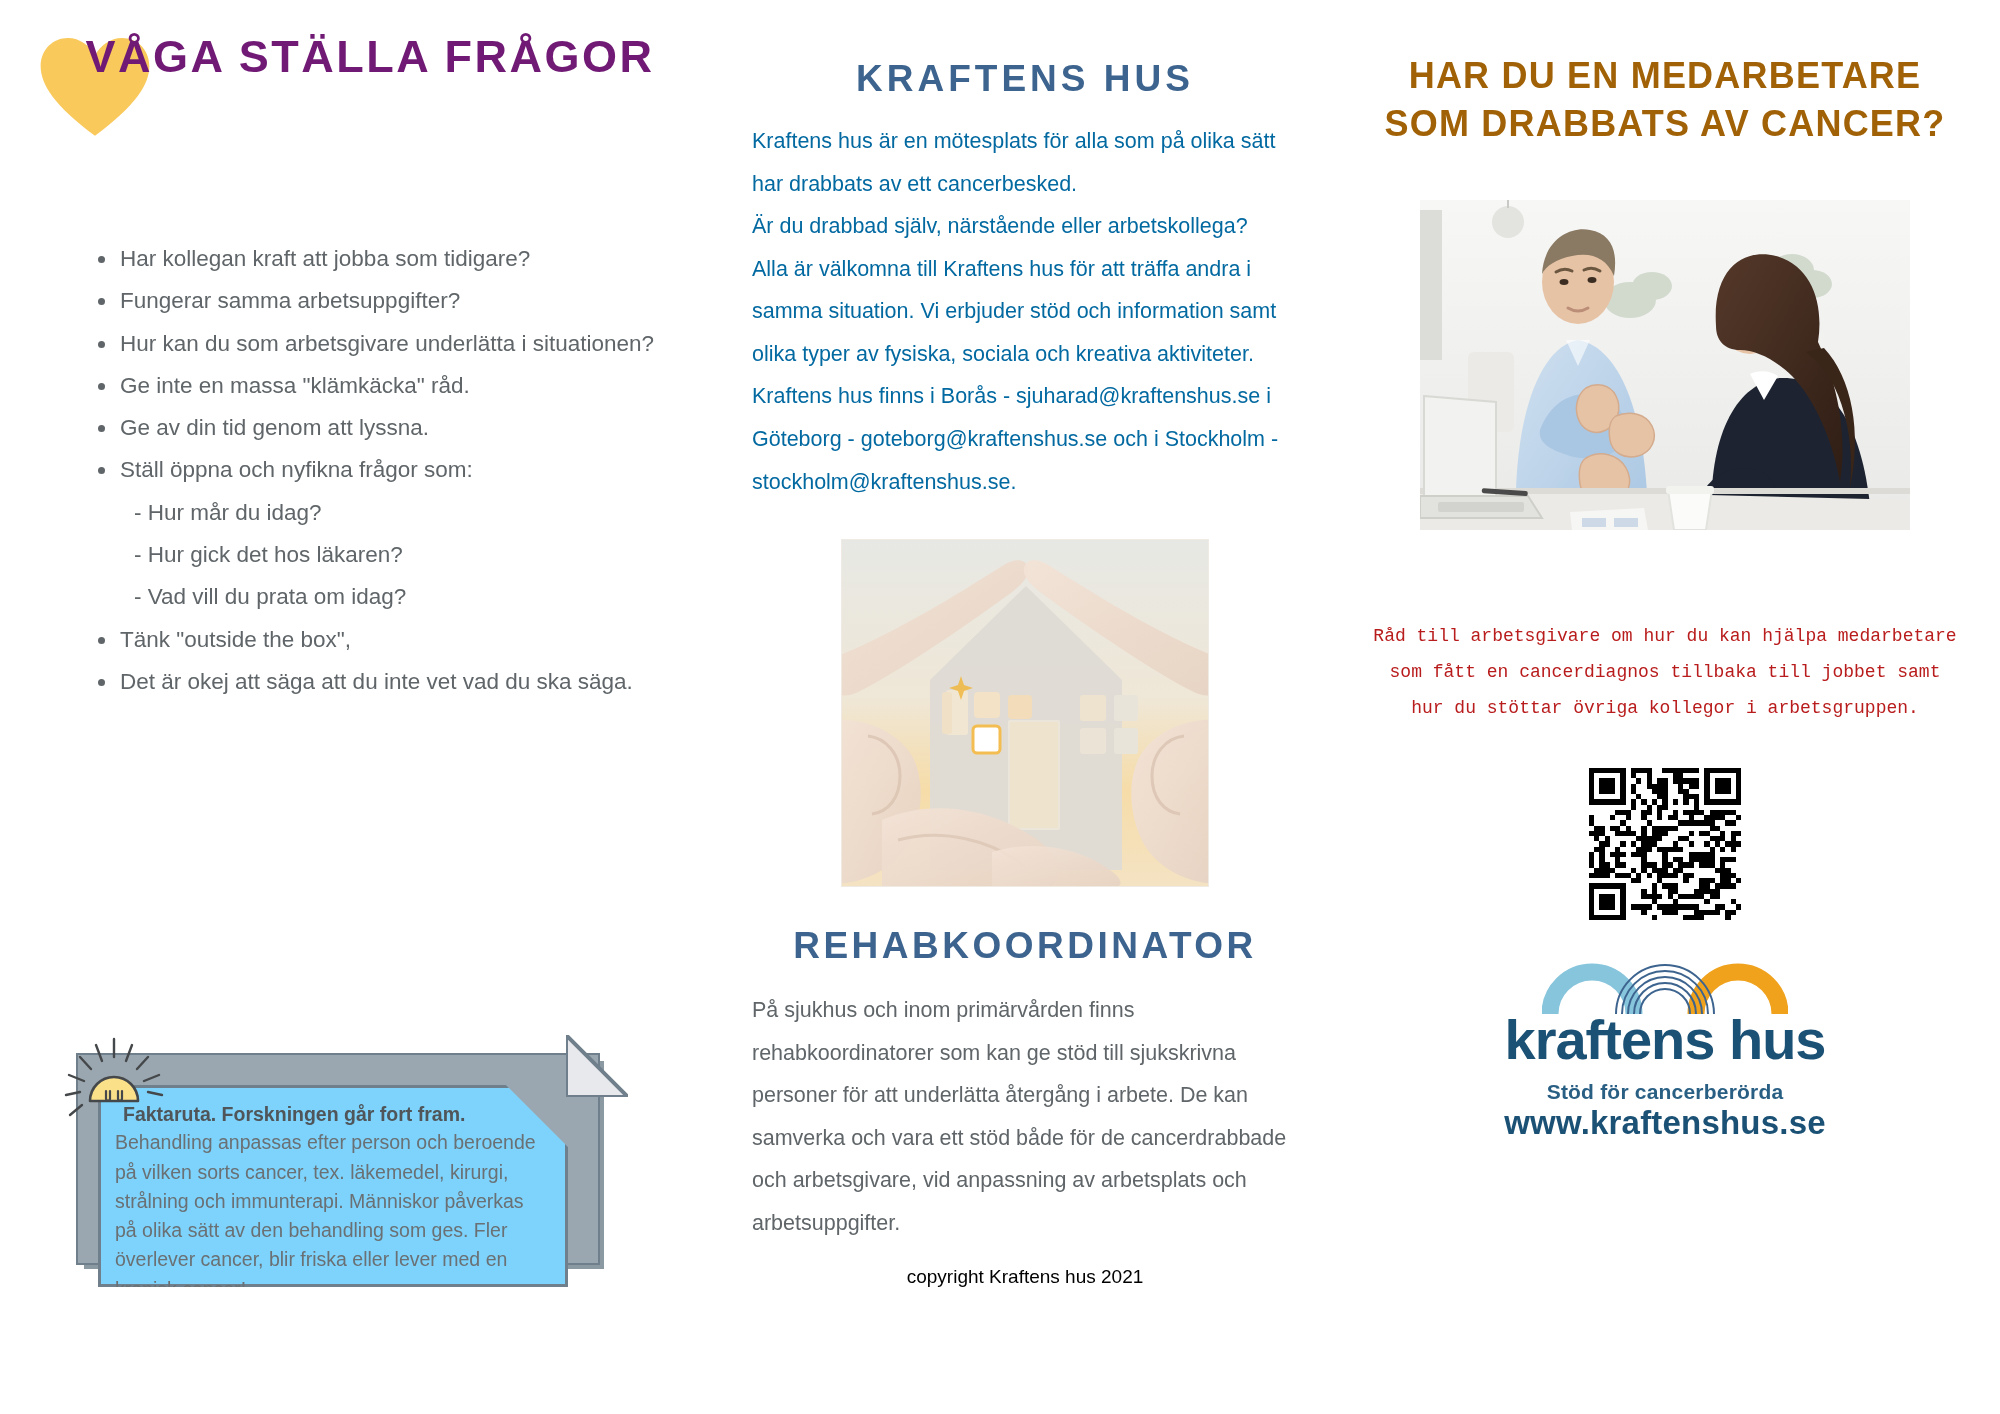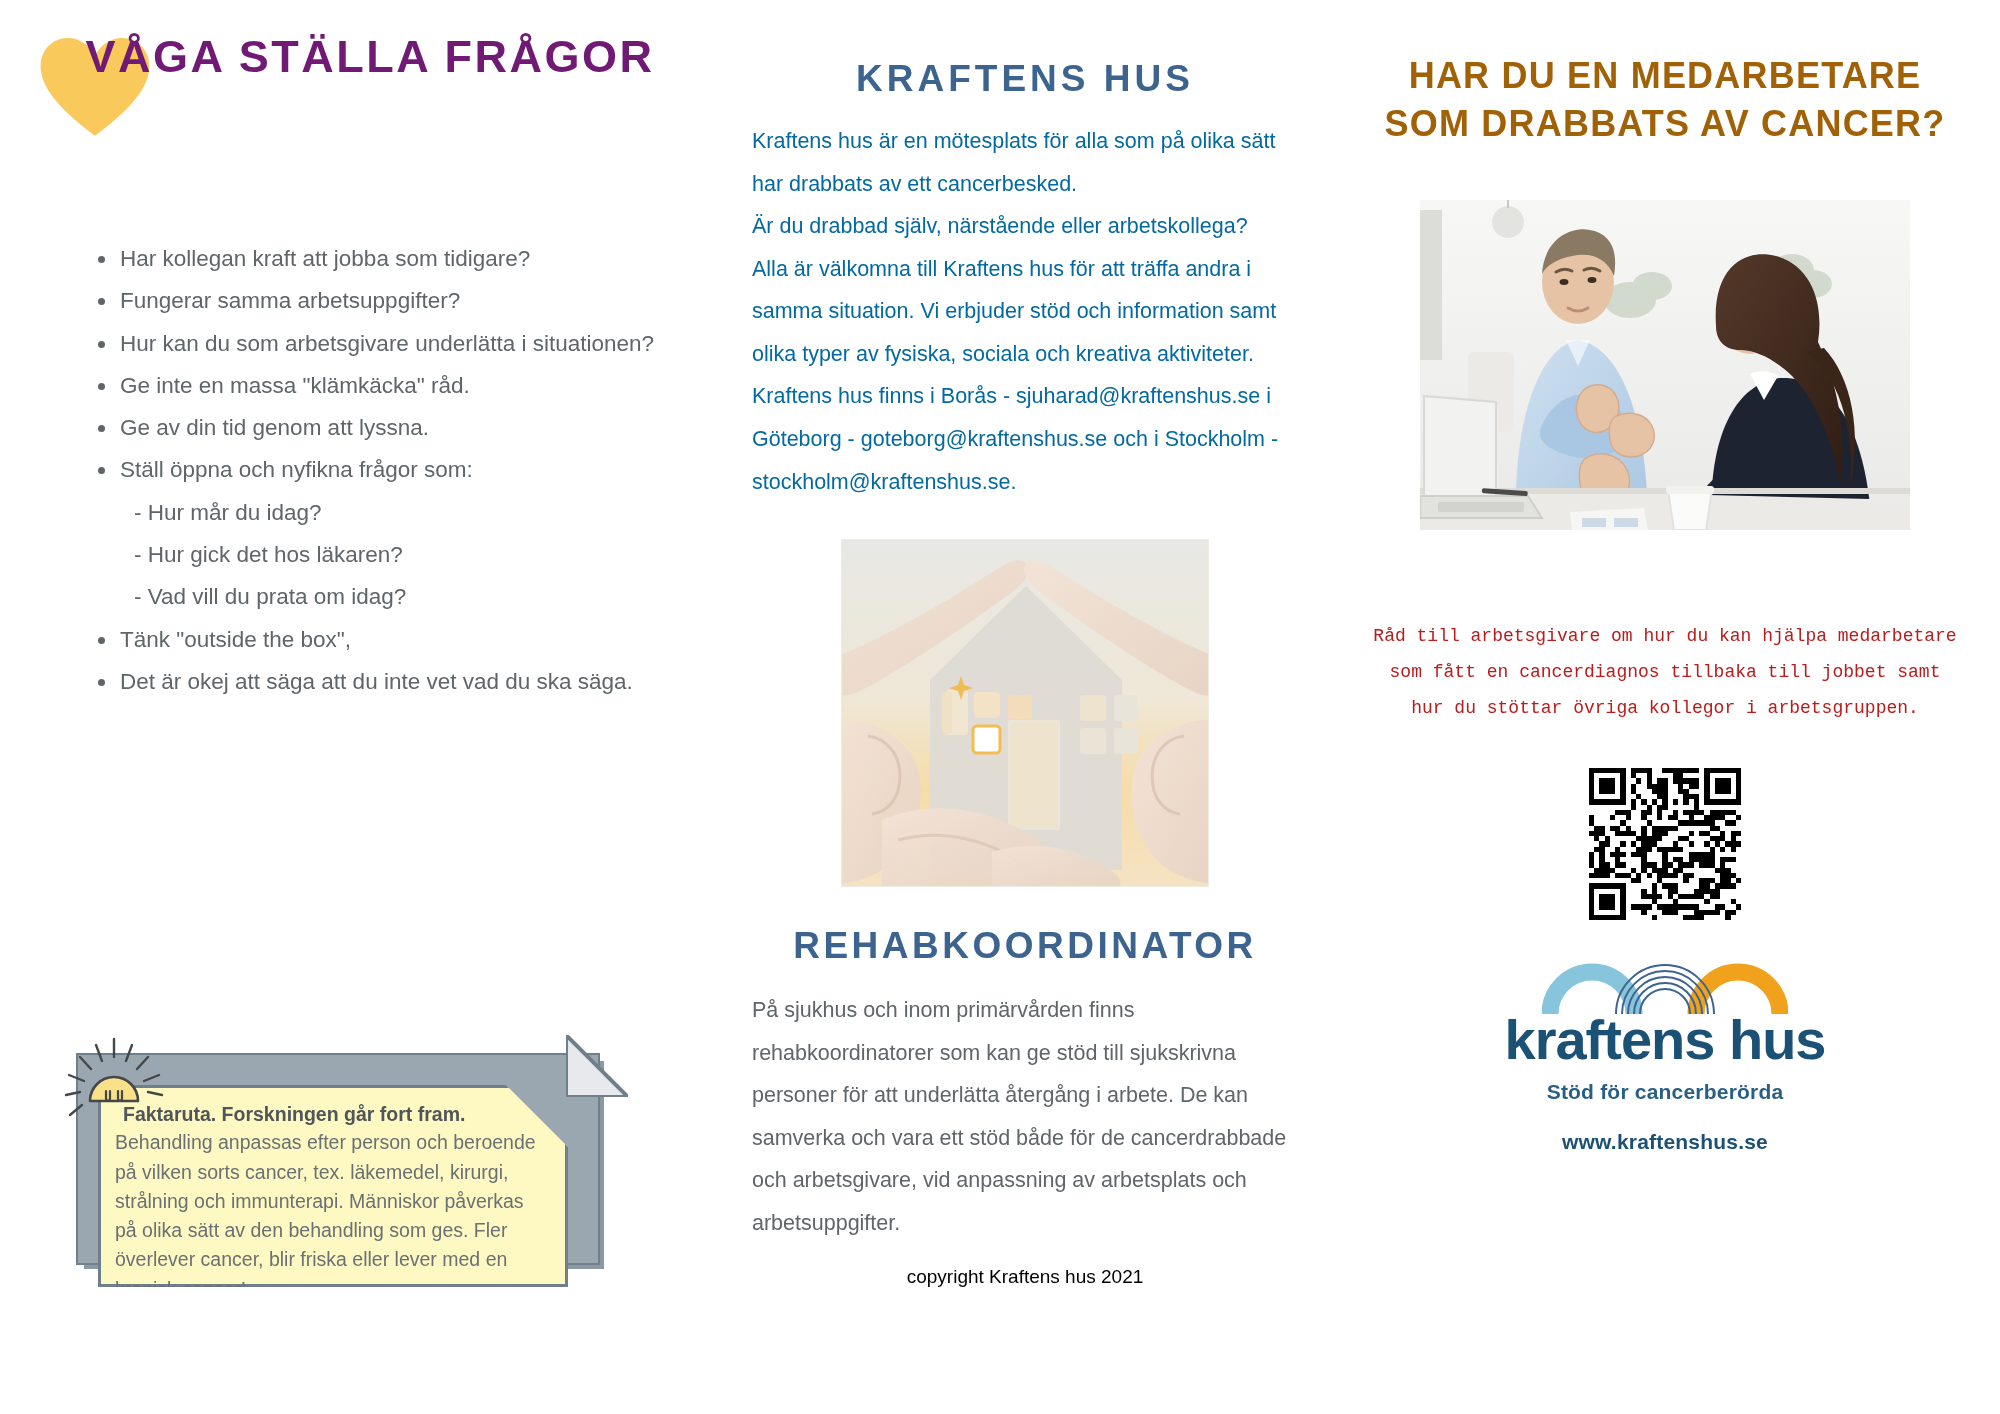--- a/index.html
+++ b/index.html
@@ -117,21 +117,21 @@
     height: 208px;
     background: #9aa7b0;
     border: 2px solid #6f7f8b;
   }
   .fact-card {
     position: absolute;
     left: 40px;
     top: 50px;
     width: 470px;
     height: 202px;
-    background: #fef9c3;
+    background: #7dd3fc;
     border: 3px solid #6f7f8b;
     box-sizing: border-box;
     z-index: 2;
     
     clip-path: polygon(0 0, calc(100% - 62px) 0, 100% 62px, 100% 100%, 0 100%);
   }
   .fold {
     position: absolute;
     right: 0;
     top: 0;
@@ -247,24 +247,23 @@
     margin-top: -4px;
   }
   .logo-tag {
     font-size: 21px;
     font-weight: bold;
     color: #2a5f84;
     margin-top: 12px;
     letter-spacing: 0.2px;
   }
   .logo-url {
-    font-size: 21px;
+    font-size: 33px;
     font-weight: bold;
     color: #1b5175;
-    margin-top: 26px;
     letter-spacing: 0.2px;
   }
 </style>
 </head>
 <body>
 
 <div class="page">
 
   <div class="col col-left">
 

